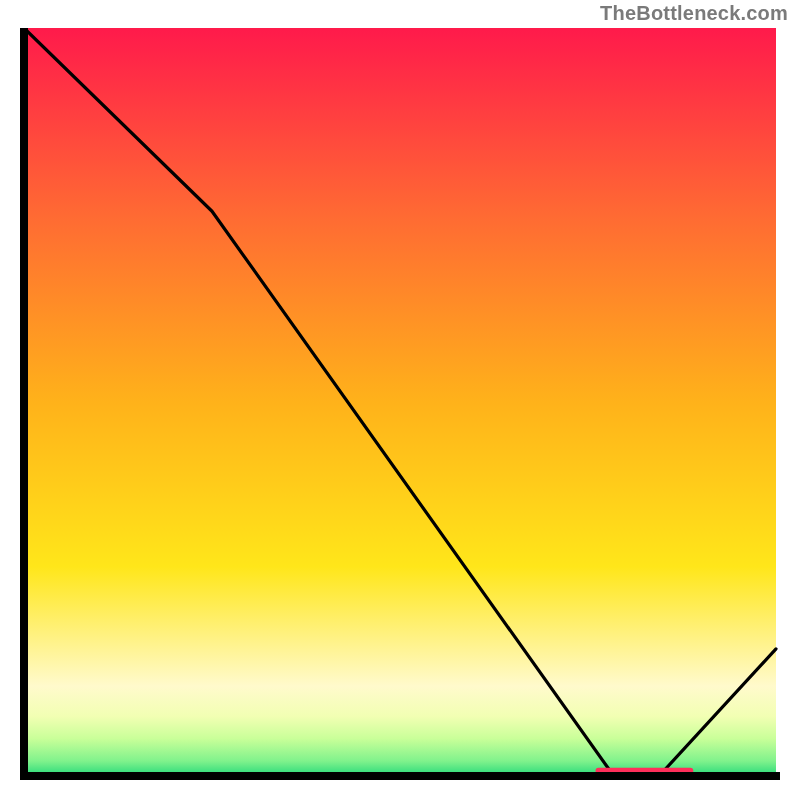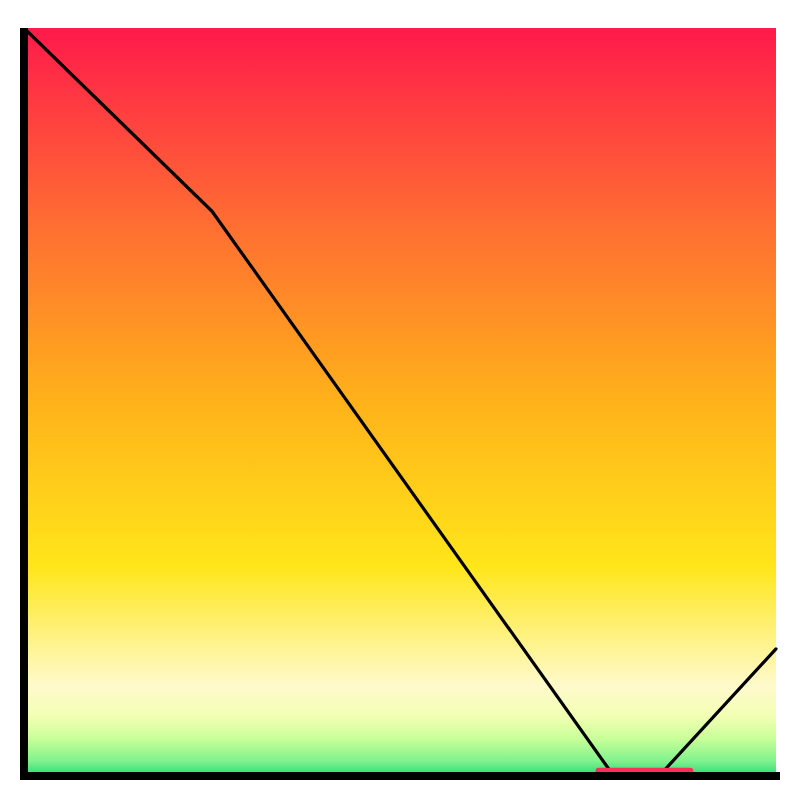--- a/index.html
+++ b/index.html
@@ -31,20 +31,21 @@
     top: 28px;
     width: 764px;
     height: 754px;
   }
   svg { display: block; }
 </style>
 </head>
 <body>
 
 <div class="wrap">
+  <div class="attribution">TheBottleneck.com</div>
 
   <div class="plot-frame">
     <svg id="chart-svg" viewBox="0 0 764 754" width="764" height="754">
       <defs>
         <linearGradient id="bg-grad" x1="0" y1="0" x2="0" y2="1">
             <stop offset="0.0%" stop-color="#ff1a4b"></stop>
             <stop offset="25.0%" stop-color="#ff6a33"></stop>
             <stop offset="50.0%" stop-color="#ffb21a"></stop>
             <stop offset="72.0%" stop-color="#ffe61a"></stop>
             <stop offset="88.0%" stop-color="#fffacc"></stop>

